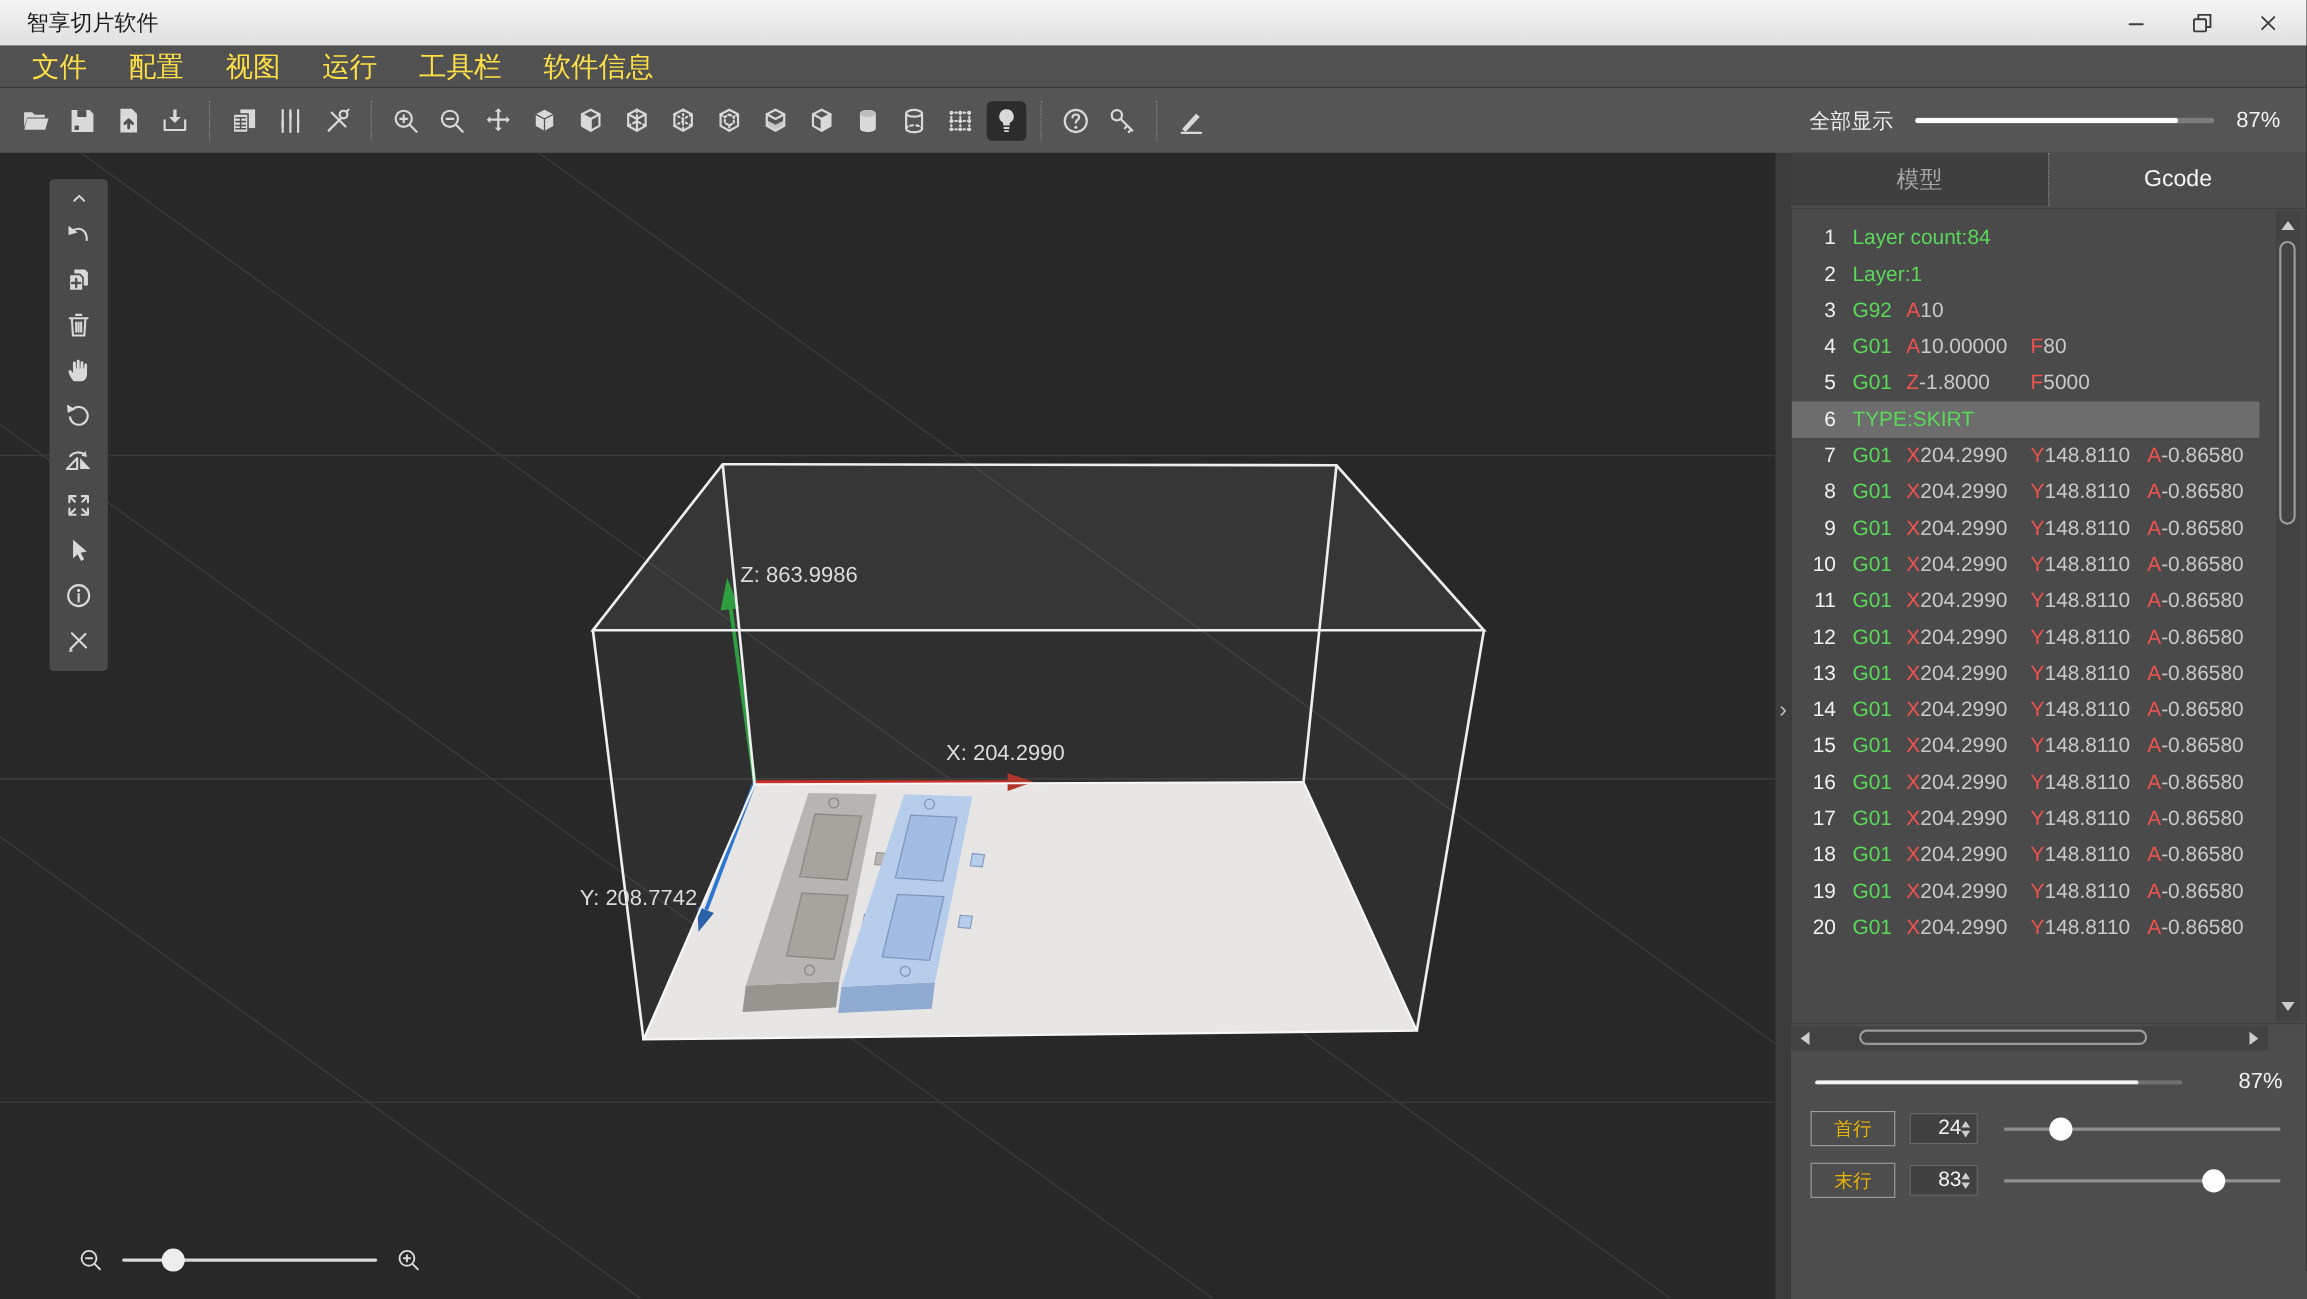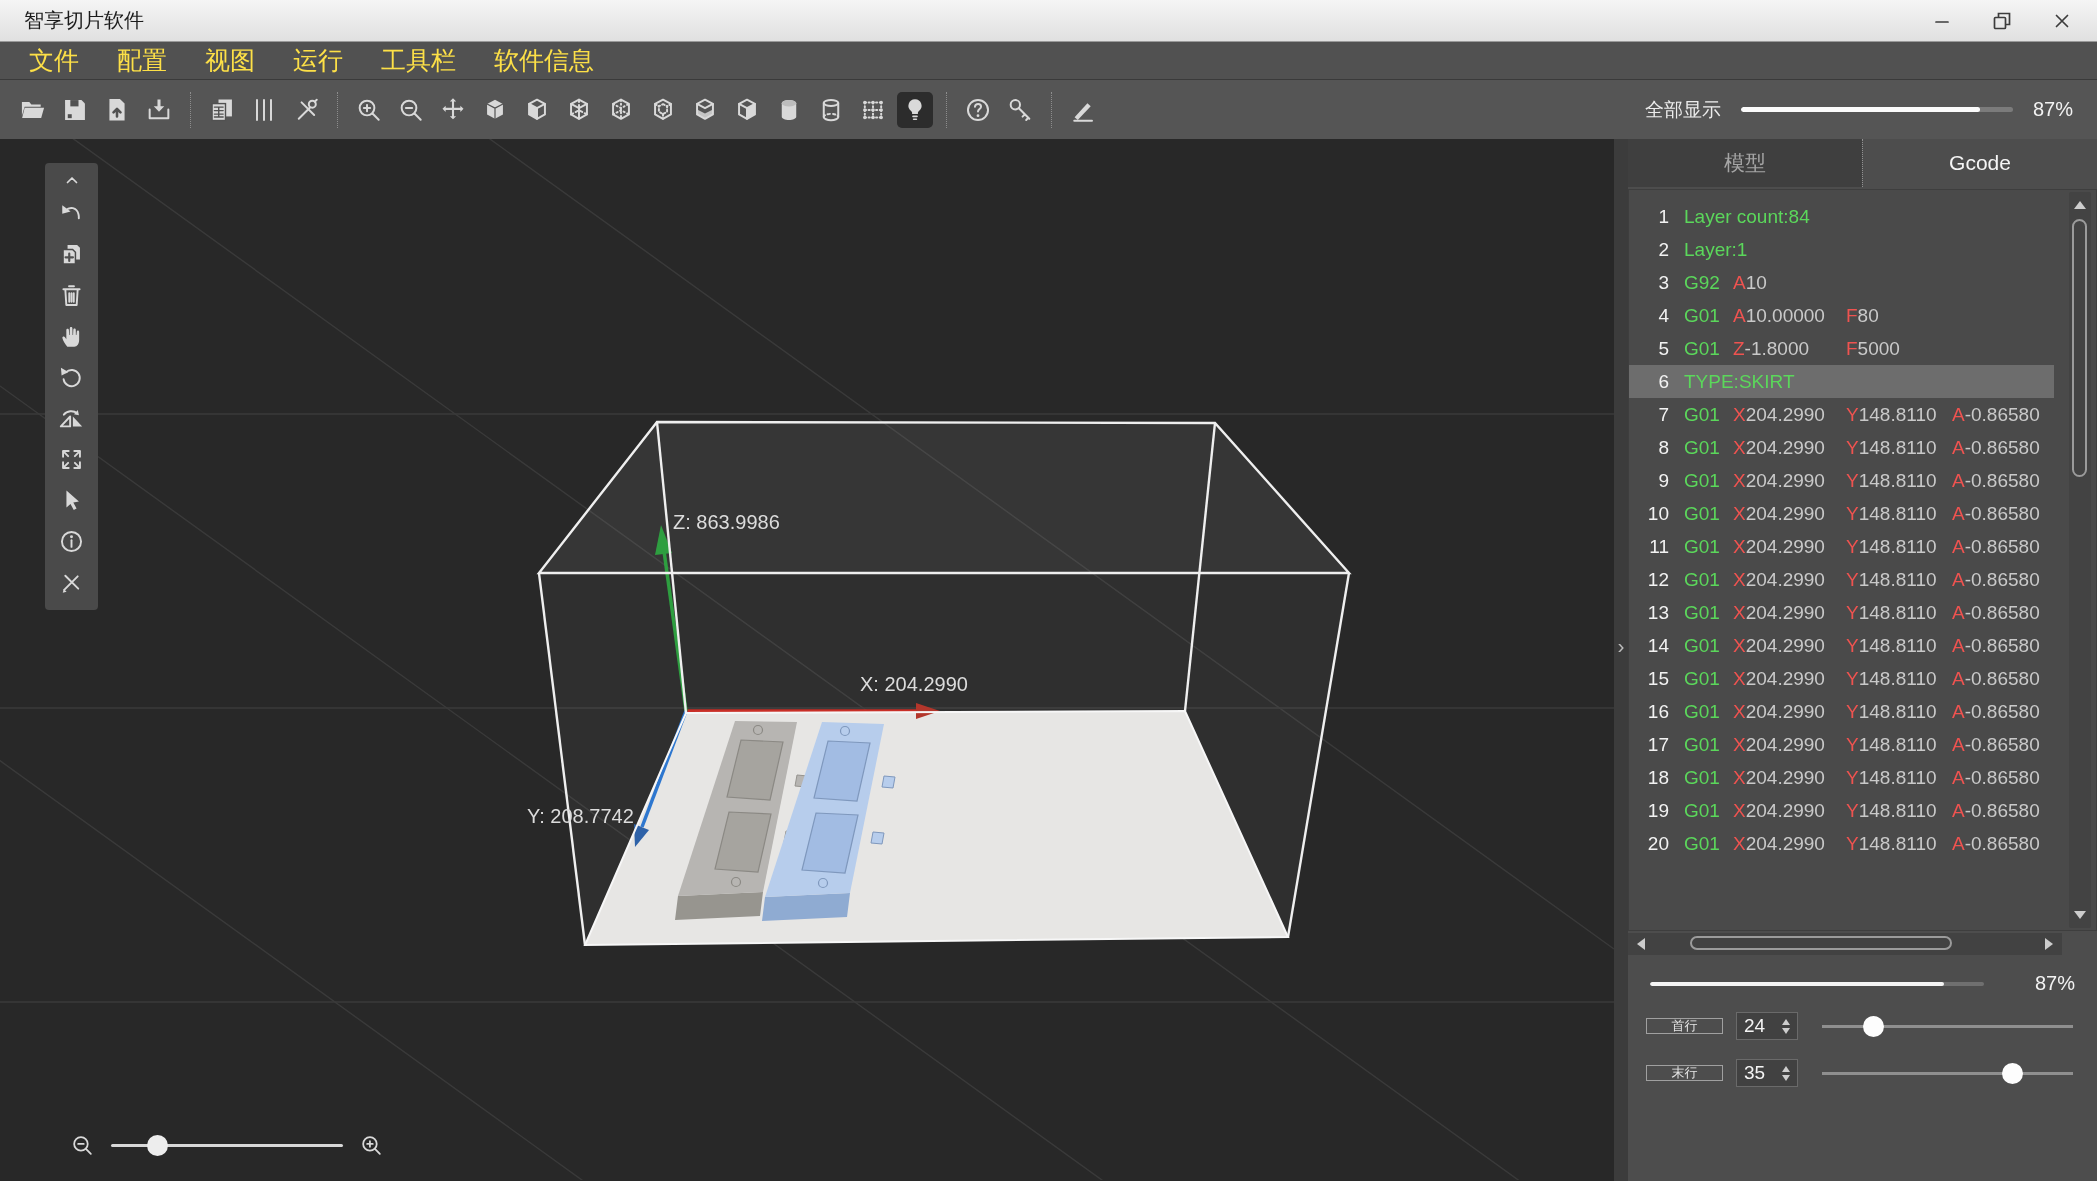--- a/index.html
+++ b/index.html
@@ -86,24 +86,24 @@
   .lp-pct{margin-left:auto;font-size:20px;color:#f2f2f2}
 
   .radios{position:relative;height:26px;margin-top:20px;flex:none}
   .radio-item{position:absolute;top:0;display:flex;align-items:center;gap:11px}
   .radio{width:19px;height:19px;border-radius:50%;border:2px solid #8f8f8f;position:relative;flex:none}
   .radio.checked{border-color:#f2f2f2}
   .radio.checked::after{content:"";position:absolute;left:3.5px;top:3.5px;width:8px;height:8px;border-radius:50%;background:#f2f2f2}
   .radio-label{font-size:20px;color:#f0f0f0}
 
   .linerow{display:flex;align-items:center;margin:15px 18px 0;height:32px;flex:none}
-  .linebtn{width:77px;height:16px;border:1px solid #a0a0a0;color:#e5e5e5;font-size:13px;
+  .linebtn{width:77px;height:32px;border:1px solid #a0a0a0;color:#eab308;font-size:17px;
     display:flex;align-items:center;justify-content:center;background:transparent}
   .spin{margin-left:13px;width:62px;height:28px;background:#414141;border:1px solid #6a6a6a;
-    display:flex;align-items:center;padding:0 7px}
+    display:flex;align-items:center;padding:0 25px}
   .spin-val{color:#f4f4f4;font-size:19px;flex:1}
   .spin-arrows{display:flex;flex-direction:column;gap:3px;align-items:center}
   .sa-up{width:0;height:0;border-left:4.5px solid transparent;border-right:4.5px solid transparent;border-bottom:6px solid #cdcdcd}
   .sa-down{width:0;height:0;border-left:4.5px solid transparent;border-right:4.5px solid transparent;border-top:6px solid #cdcdcd}
   .slider{position:relative;flex:1;margin-left:24px;height:28px}
   .strack{position:absolute;top:13px;left:0;right:6px;height:3px;background:#8f8f8f}
   .sthumb{position:absolute;top:3.5px;width:21px;height:21px;border-radius:50%;background:#fdfdfd;margin-left:-10px}
 
   
   .ic{stroke:#d9d9d9;fill:none;stroke-width:1.7;stroke-linecap:round;stroke-linejoin:round}
@@ -660,21 +660,21 @@
         </span>
         <div class="slider">
           <div class="strack"></div>
           <div class="sthumb" style="left: 20%;"></div>
         </div>
       </div>
 
       <div class="linerow">
         <span class="linebtn">末行</span>
         <span class="spin">
-          <span class="spin-val">35</span>
+          <span class="spin-val">83</span>
           <span class="spin-arrows">
               <span class="sa-up"></span>
               <span class="sa-down"></span>
             </span>
         </span>
         <div class="slider">
           <div class="strack"></div>
           <div class="sthumb" style="left: 74%;"></div>
         </div>
       </div>

